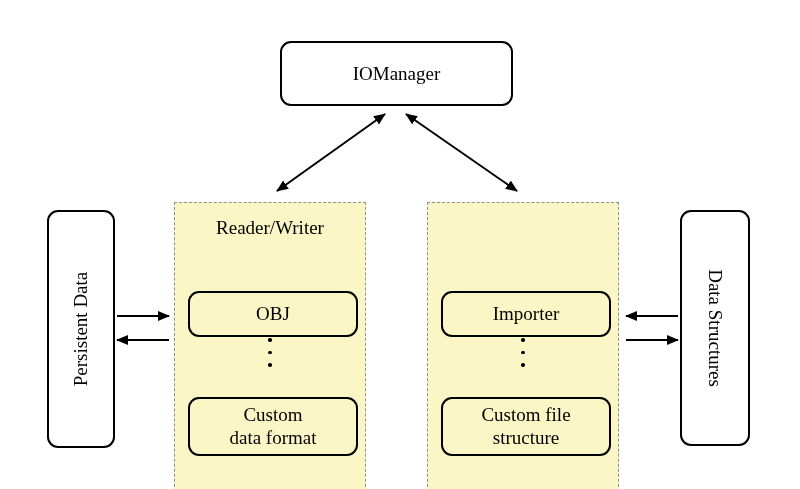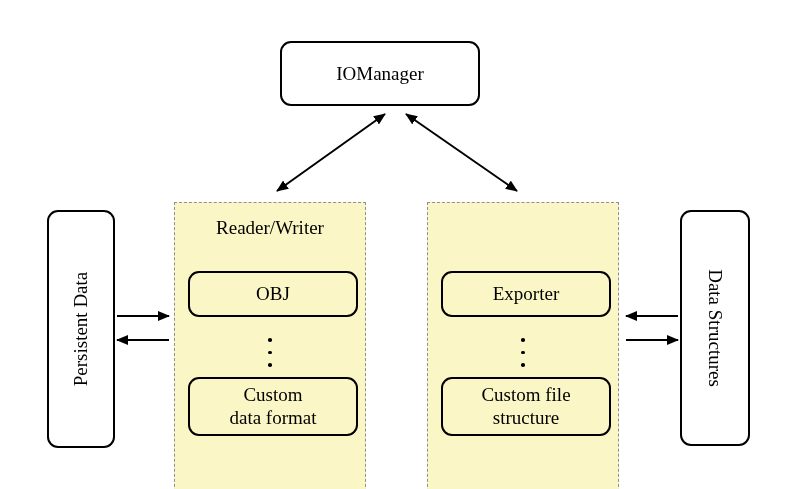--- a/index.html
+++ b/index.html
@@ -38,21 +38,21 @@
     background: var(--background);
     border: 2.5px solid var(--line);
     border-radius: 11px;
     display: flex;
     align-items: center;
     justify-content: center;
     font-size: 19px;
   }
   .iomanager {
     left: 280px; top: 41px;
-    width: 200px; height: 65px;
+    width: 233px; height: 65px;
   }
   .side-box { background: var(--background); }
   .side-box span { white-space: nowrap; font-size: 19px; }
   .persistent {
     left: 47px; top: 210px;
     width: 68px; height: 238px;
   }
   .structures {
     left: 680px; top: 210px;
     width: 70px; height: 236px;
@@ -81,20 +81,21 @@
     background: transparent;
     border: 2.5px solid var(--line);
     border-radius: 11px;
     display: flex;
     align-items: center;
     justify-content: center;
     text-align: center;
     font-size: 19px;
     line-height: 1.2;
     white-space: pre-line;
+    margin-top: 20px;
   }
   .inner-top    { left: 13px; top: 68px;  width: 170px; height: 46px; }
   .inner-bottom { left: 13px; top: 174px; width: 170px; height: 59px; }
   .dots {
     position: absolute;
     left: 0; right: 0;
     top: 135px;
     height: 29px;
     display: flex;
     flex-direction: column;
@@ -149,21 +150,21 @@
       <span class="dot"></span>
     </div>
     <div class="inner-box inner-bottom">
       <span>Custom
 data format</span>
     </div>
   </div>
 
   <div class="group importer">
     <div class="inner-box inner-top">
-      <span>Exporter</span>
+      <span>Importer</span>
     </div>
     <div class="dots">
       <span class="dot"></span>
       <span class="dot"></span>
       <span class="dot"></span>
     </div>
     <div class="inner-box inner-bottom">
       <span>Custom file
 structure</span>
     </div>

